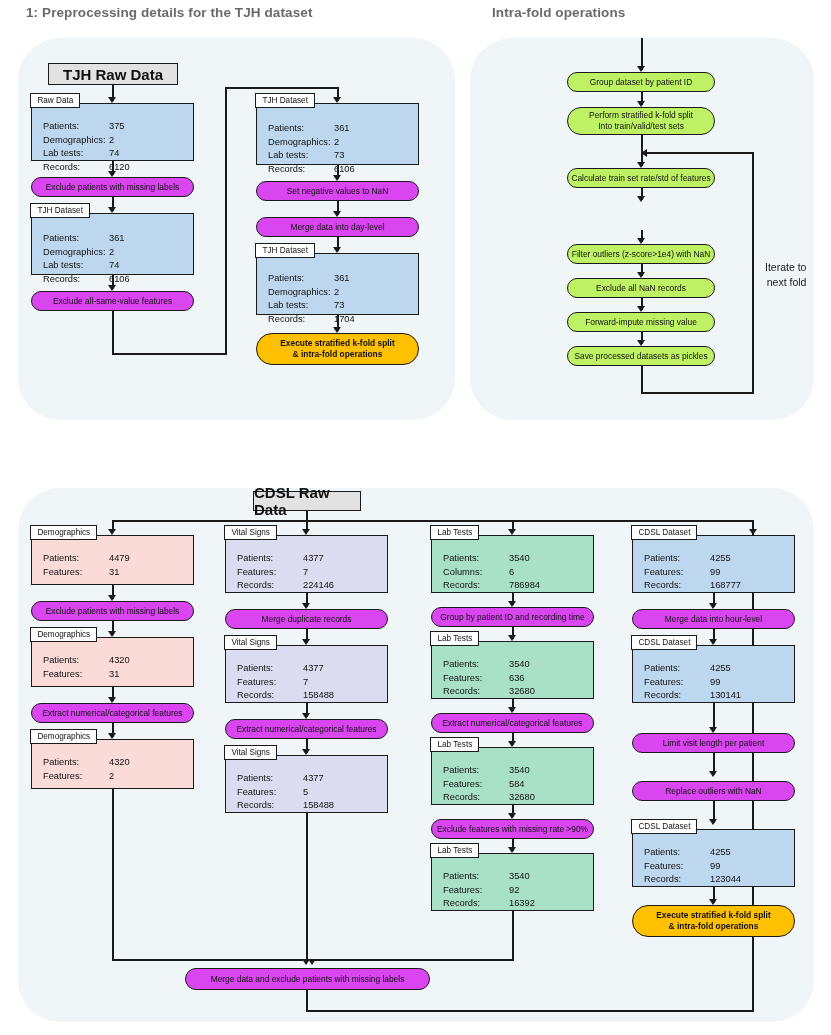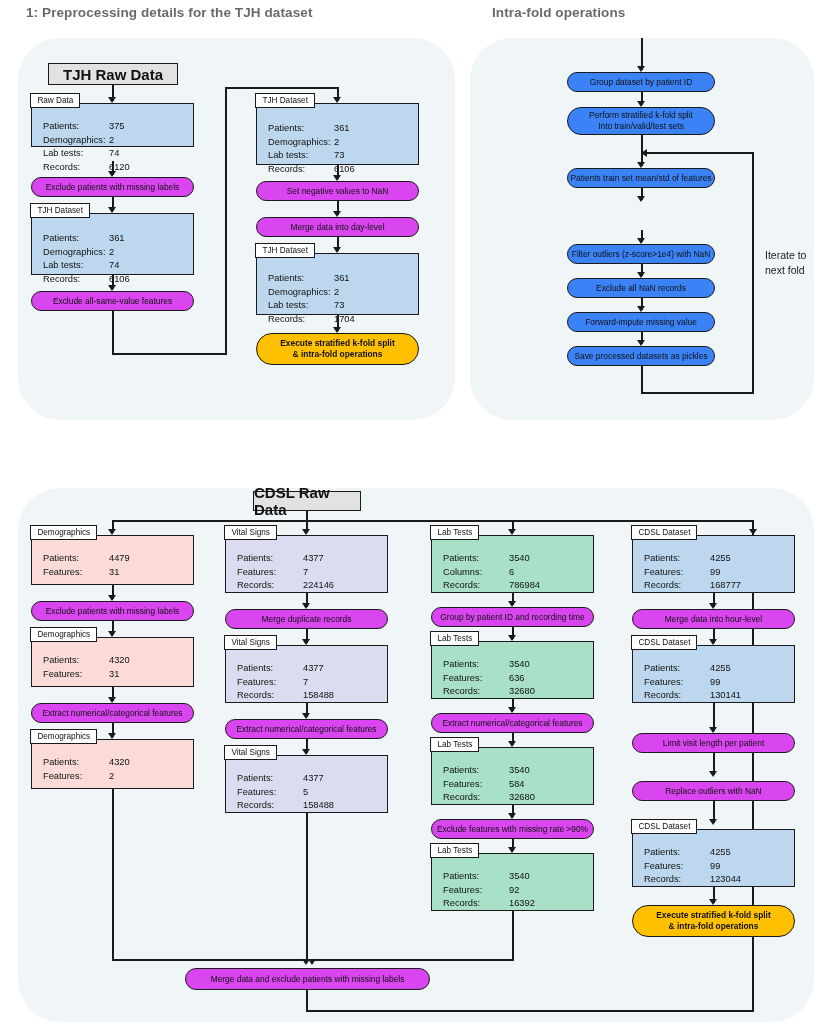--- a/index.html
+++ b/index.html
@@ -38,21 +38,21 @@
   .rows .r{display:flex;}
   .rows .k{width:66px;display:inline-block;}
   .rows .v{display:inline-block;}
 
   
   .pill{border:1.6px solid #1a1a1a;border-radius:999px;
         display:flex;align-items:center;justify-content:center;text-align:center;
         font-size:8.4px;color:#111;line-height:11px;box-sizing:border-box;}
   .pill.cream{background:#d946ef;}
   .pill.gold{background:#ffc000;font-weight:bold;}
-  .pill.gold2{background:#3b82f6;}
+  .pill.gold2{background:#bef264;}
 
   
   .ln{position:absolute;background:#1a1a1a;}
   .vl{width:1.6px;}
   .hl{height:1.6px;}
   .arrow{position:absolute;width:0;height:0;
          border-left:4.2px solid transparent;border-right:4.2px solid transparent;
          border-top:6px solid #1a1a1a;}
 
   .note{position:absolute;font-size:10.5px;color:#1a1a1a;line-height:15px;}
@@ -69,21 +69,21 @@
 
   <div class="panel" style="left:470px;top:38px;width:344px;height:382px;"></div>
 
   <div class="panel" style="left:18px;top:488px;width:796px;height:534px;"></div>
 
   <div class="node rawhdr" style="left:48px;top:63px;width:130px;height:22px;">TJH Raw Data</div>
 
   <div class="ln vl" style="left:112px;top:85px;height:16px;"></div>
   <div class="arrow" style="left:108.2px;top:97px;"></div>
 
-  <div class="node statbox blue" style="left:31px;top:103px;width:163px;height:44px;">
+  <div class="node statbox blue" style="left:31px;top:103px;width:163px;height:58px;">
     <div class="tag">Raw Data</div>
     <div class="rows">
       <div class="r">
           <span class="k">Patients:</span>
           <span class="v">375</span>
         </div>
       <div class="r">
           <span class="k">Demographics:</span>
           <span class="v">2</span>
         </div>
@@ -214,21 +214,21 @@
   <div class="arrow" style="left:637.2px;top:101px;"></div>
 
   <div class="node pill gold2" style="left:567px;top:107px;width:148px;height:28px;flex-direction:column;">
     <span>Perform stratified k-fold split</span>
     <span>Into train/valid/test sets</span>
   </div>
 
   <div class="ln vl" style="left:641px;top:135px;height:31px;"></div>
   <div class="arrow" style="left:637.2px;top:162px;"></div>
 
-  <div class="node pill gold2" style="left:567px;top:168px;width:148px;height:20px;">Patients train set mean/std of features</div>
+  <div class="node pill gold2" style="left:567px;top:168px;width:148px;height:20px;">Calculate train set rate/std of features</div>
 
   <div class="ln vl" style="left:641px;top:188px;height:12px;"></div>
   <div class="arrow" style="left:637.2px;top:196px;"></div>
 
 
   <div class="ln vl" style="left:641px;top:230px;height:12px;"></div>
   <div class="arrow" style="left:637.2px;top:238px;"></div>
 
   <div class="node pill gold2" style="left:567px;top:244px;width:148px;height:20px;">Filter outliers (z-score&gt;1e4) with NaN</div>
 
@@ -248,21 +248,21 @@
   <div class="node pill gold2" style="left:567px;top:346px;width:148px;height:20px;">Save processed datasets as pickles</div>
 
   <div class="ln vl" style="left:641px;top:366px;height:28px;"></div>
   <div class="ln hl" style="left:641px;top:392.4px;width:113px;"></div>
   <div class="ln vl" style="left:752.4px;top:152px;height:242px;"></div>
   <div class="ln hl" style="left:645px;top:152px;width:109px;"></div>
   <div style="position:absolute;left:641px;top:149px;width:0;height:0;
               border-top:4.2px solid transparent;border-bottom:4.2px solid transparent;
               border-right:6px solid #1a1a1a;"></div>
 
-  <div class="note" style="left:765px;top:248px;">
+  <div class="note" style="left:765px;top:260px;text-align:right;">
     <div>Iterate to</div>
     <div>next fold</div>
   </div>
 
   <div class="node rawhdr" style="left:253px;top:491px;width:108px;height:20px;">CDSL Raw Data</div>
 
   <div class="ln vl" style="left:306px;top:511px;height:11px;"></div>
   <div class="ln hl" style="left:112px;top:520.4px;width:641px;"></div>
   <div class="ln vl" style="left:112px;top:520px;height:12px;"></div>
   <div class="arrow" style="left:108.2px;top:529px;"></div>

